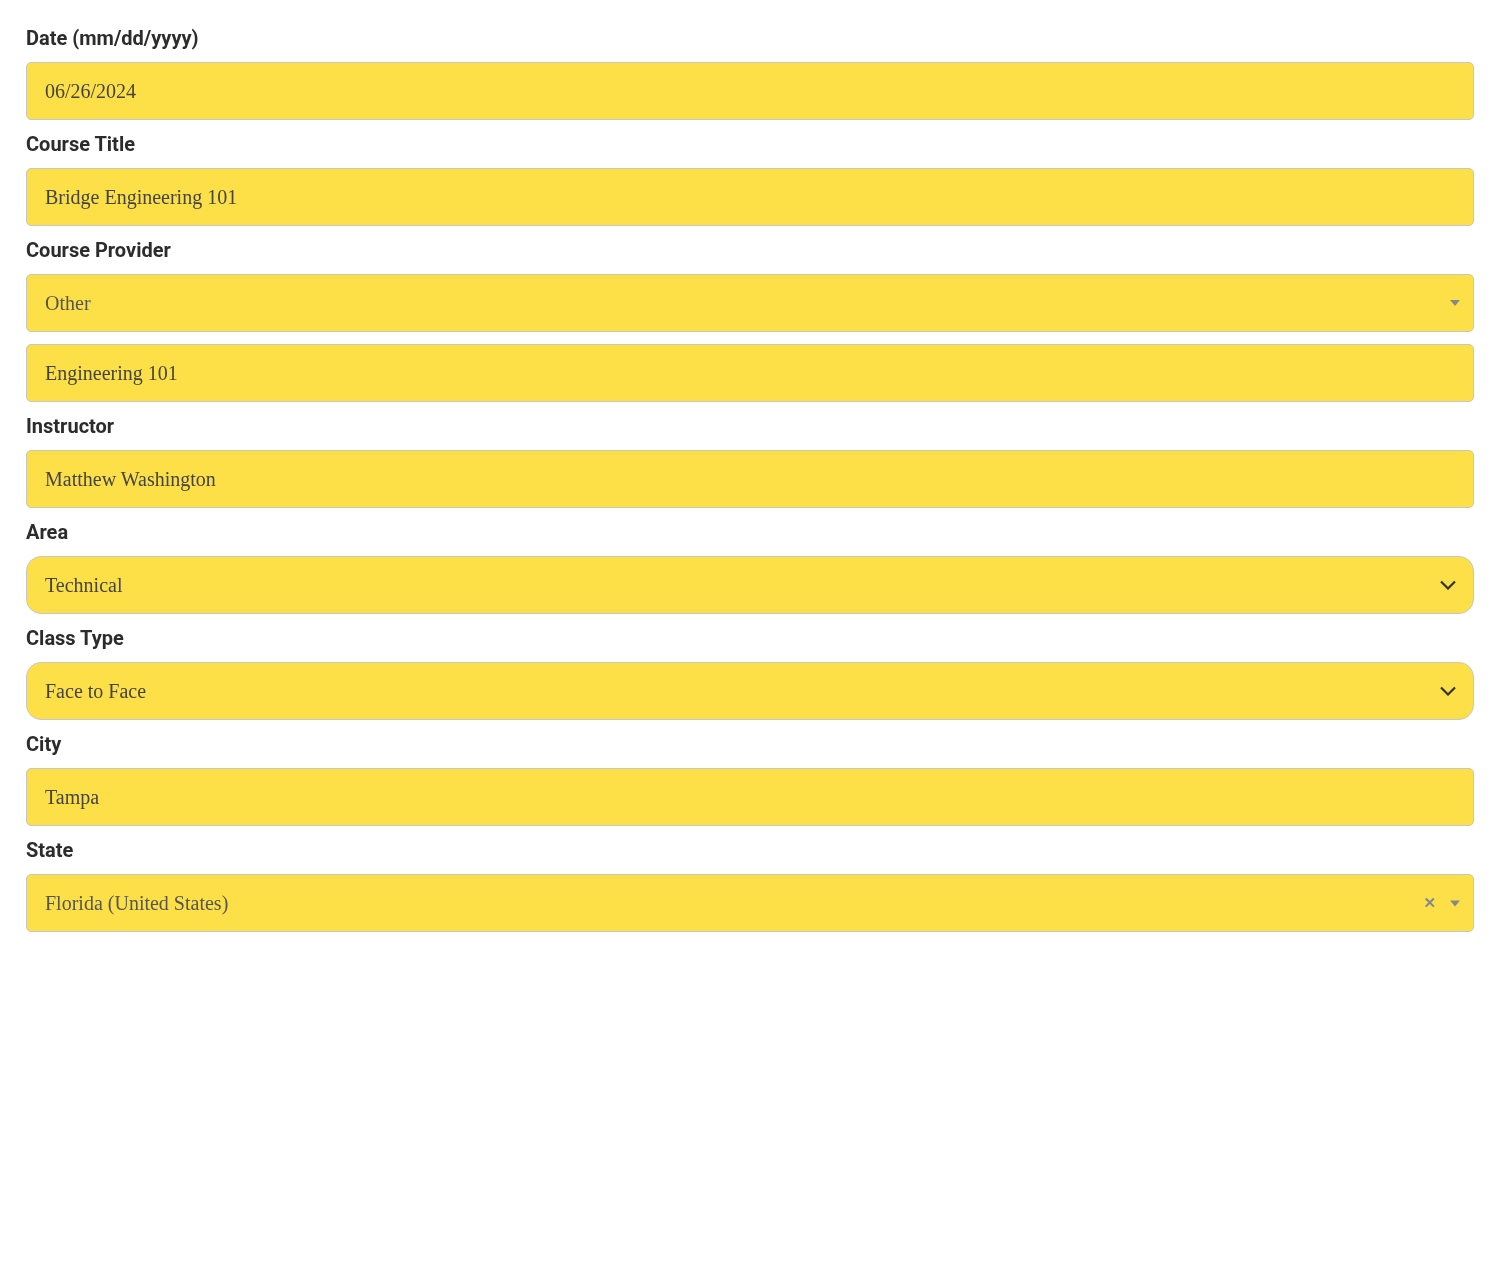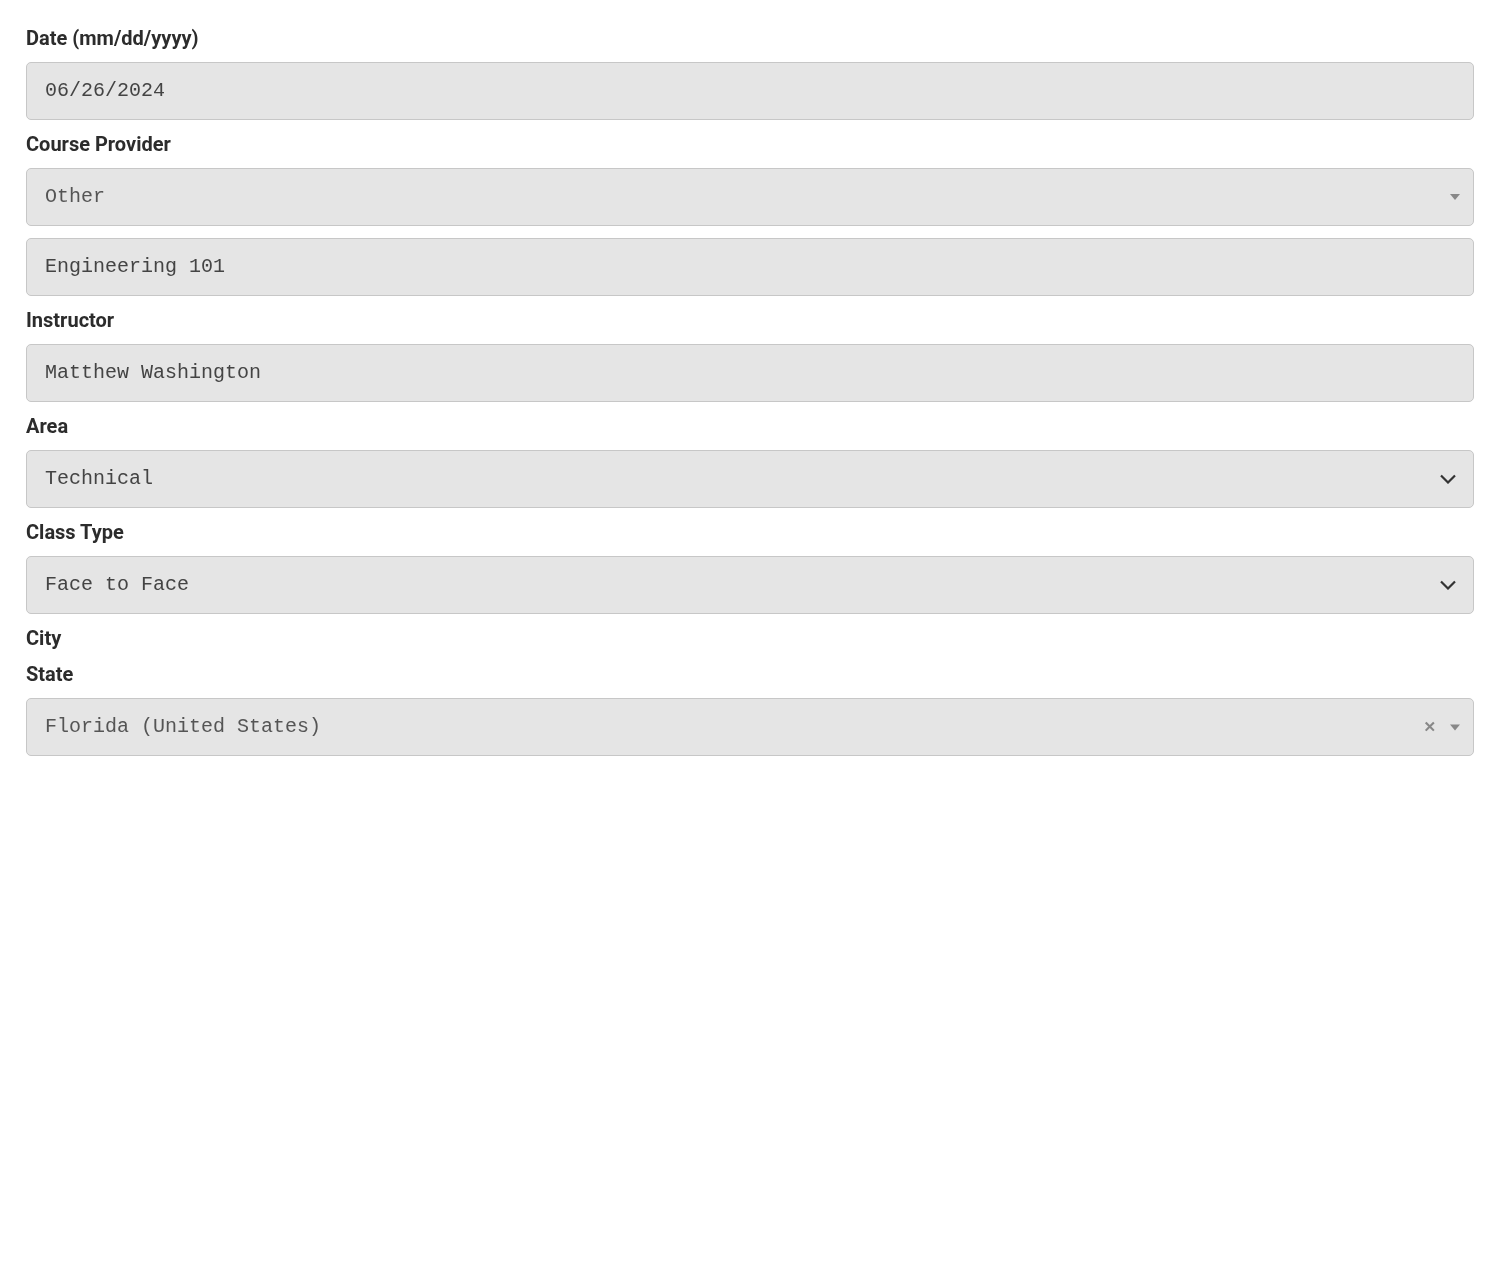--- a/index.html
+++ b/index.html
@@ -26,36 +26,37 @@
       color: #2c2c2c;
       margin-bottom: 12px;
     }
     .form-input,
     .form-select,
     .form-combo {
       width: 100%;
       padding: 14px 18px;
       font-size: 20px;
       color: #444;
-      background: #e5e5e5;
+      background: #fde047;
       border: 1px solid #c7c7c7;
       border-radius: 5px;
-      font-family: Liberation Mono, monospace;
+      font-family: Liberation Serif, serif;
       line-height: 1.4;
     }
     .form-input::placeholder {
       color: #999;
     }
     .form-select {
       appearance: none;
       -webkit-appearance: none;
       -moz-appearance: none;
       background-image: none;
       padding-right: 60px;
       cursor: pointer;
+      border-radius: 15px;
     }
     .select-wrapper {
       position: relative;
     }
     .chevron-down {
       position: absolute;
       right: 18px;
       top: 50%;
       transform: translateY(-50%);
       width: 16px;
@@ -101,20 +102,24 @@
 </head>
 <body>
 
 <div class="form-container">
 
   <div class="form-group">
     <label class="form-label">Date (mm/dd/yyyy)</label>
     <input type="text" class="form-input" value="06/26/2024" style="">
   </div>
 
+  <div class="form-group">
+    <label class="form-label">Course Title</label>
+    <input type="text" class="form-input" value="Bridge Engineering 101" style="">
+  </div>
 
   <div class="form-group">
     <label class="form-label">Course Provider</label>
     <div class="combo-wrapper">
       <div class="form-combo">
         <span>Other</span>
       </div>
       <div class="combo-controls">
         <span class="triangle-down"></span>
       </div>
@@ -154,20 +159,21 @@
       <span class="chevron-down">
         <svg viewBox="0 0 16 10" width="16" height="10">
             <path d="M1 1.5 L8 8.5 L15 1.5" fill="none" stroke="#333" stroke-width="2.2"></path>
           </svg>
       </span>
     </div>
   </div>
 
   <div class="form-group">
     <label class="form-label">City</label>
+    <input type="text" class="form-input" value="Tampa" style="">
   </div>
 
   <div class="form-group" style="margin-bottom:0;">
     <label class="form-label">State</label>
     <div class="combo-wrapper">
       <div class="form-combo">
         <span>Florida (United States)</span>
       </div>
       <div class="combo-controls">
         <span class="clear-x">✕</span>

